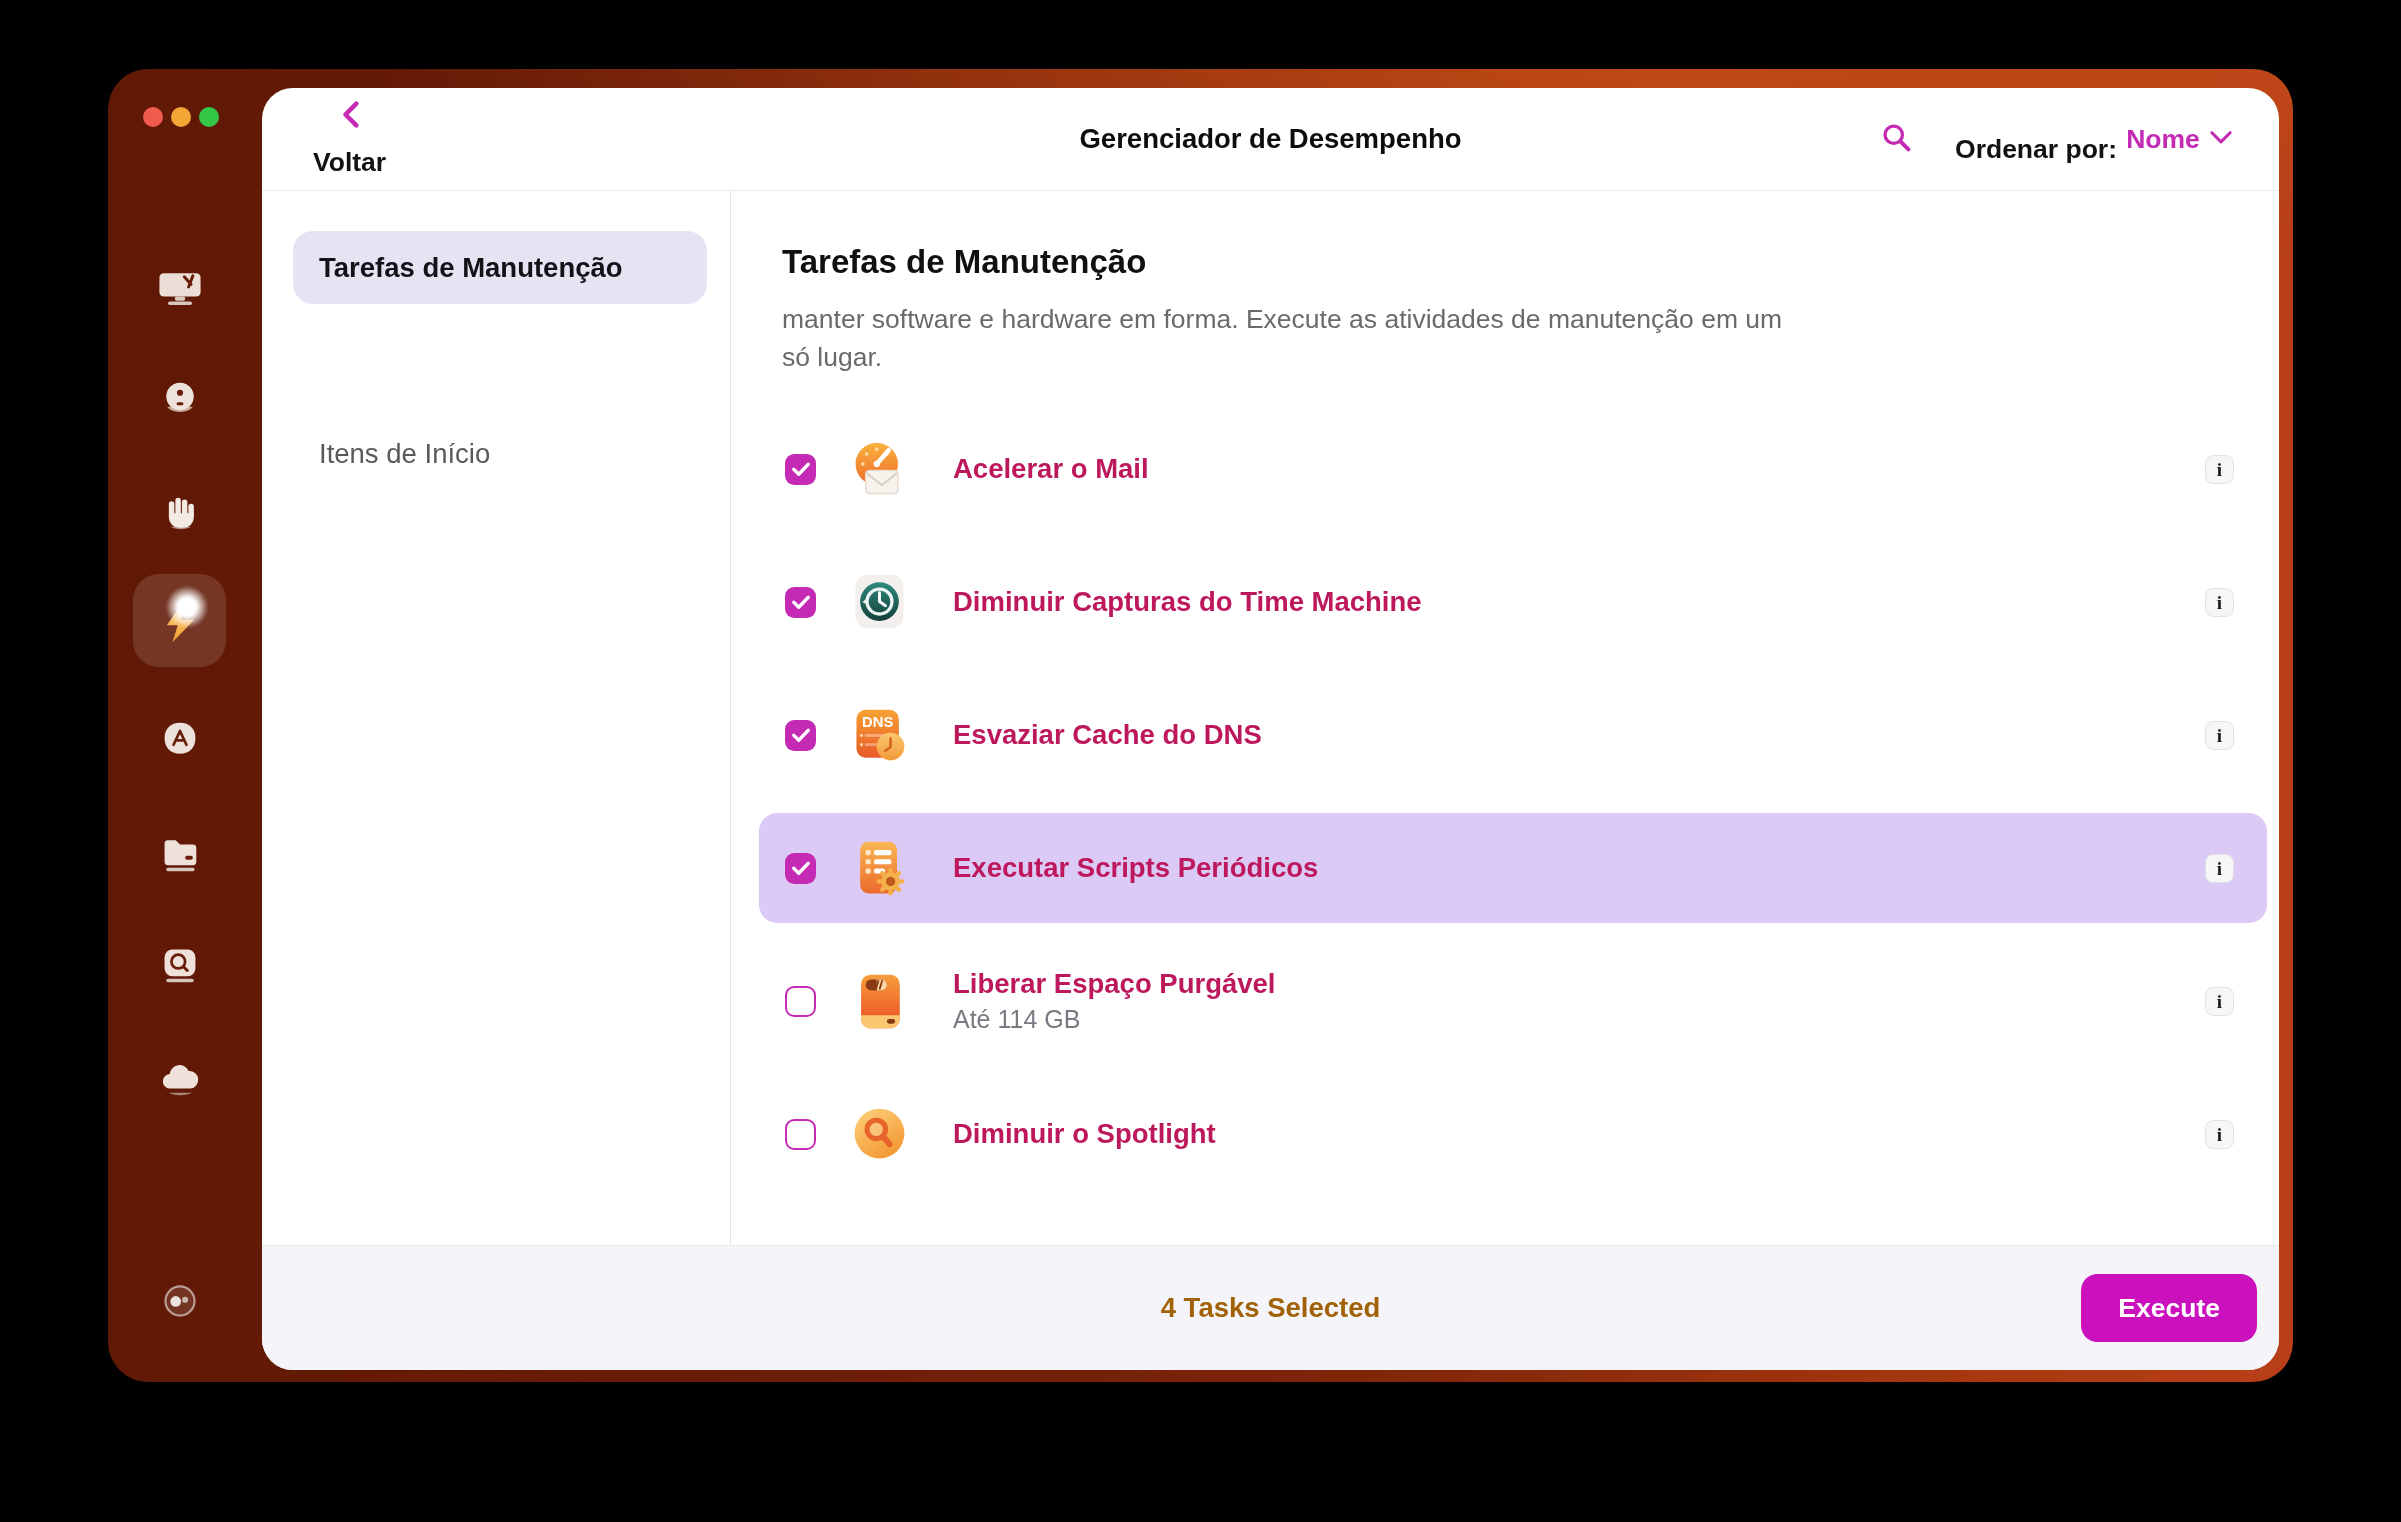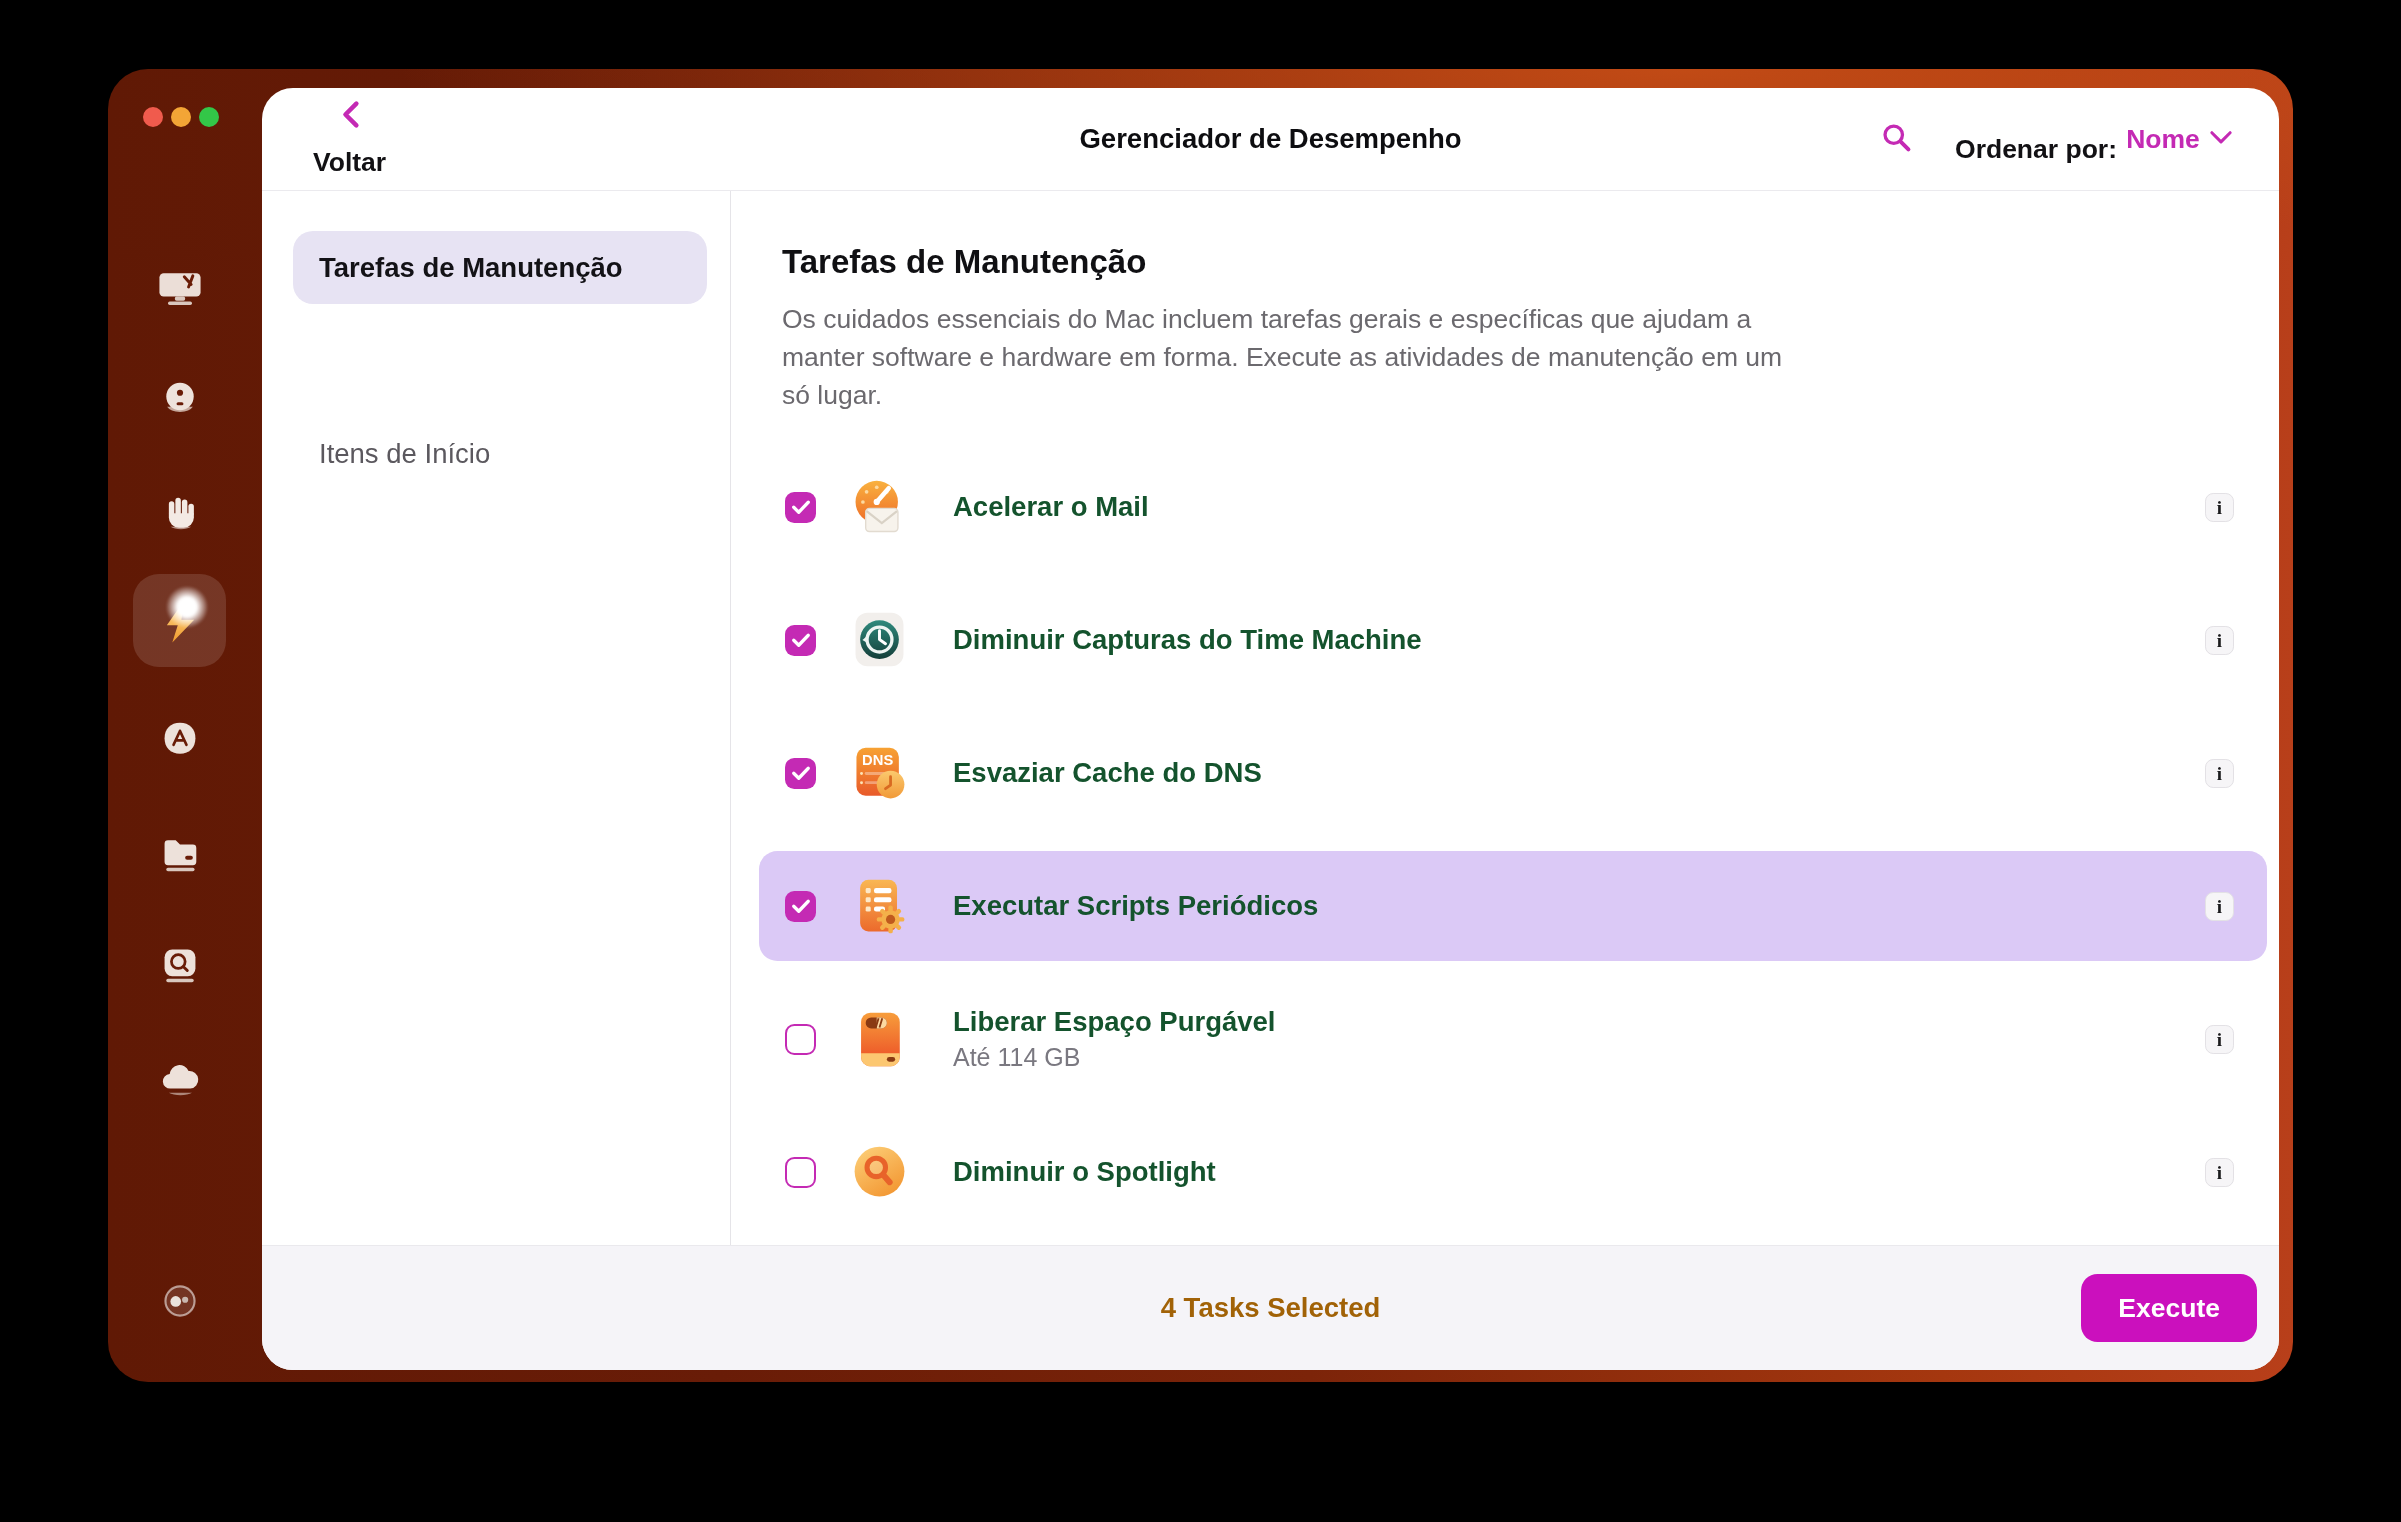--- a/index.html
+++ b/index.html
@@ -51,21 +51,21 @@
 
   .rows{margin-left:-23px;margin-top:38px;width:1508px;}
   .task-row{display:flex;align-items:center;height:110px;margin-bottom:23px;border-radius:18.3px;padding:0 33px 0 26px;box-sizing:border-box;}
   .task-row.highlighted{background:#dbc9f6;}
   .checkbox{width:31px;height:31px;border-radius:9.2px;box-sizing:border-box;border:2.7px solid #c42ab4;background:#fff;flex:0 0 31px;display:flex;align-items:center;justify-content:center;cursor:pointer;}
   .checkbox svg{display:none;}
   .checkbox.checked{background:#c42ab4;border:none;}
   .checkbox.checked svg{display:block;}
   .ticon{width:59px;height:59px;margin-left:34px;flex:0 0 59px;position:relative;}
   .tlabels{margin-left:44px;display:flex;flex-direction:column;gap:5.5px;}
-  .tlabel{font-size:27.5px;font-weight:700;color:#14532d;white-space:nowrap;}
+  .tlabel{font-size:27.5px;font-weight:700;color:#be185d;white-space:nowrap;}
   .tsub{font-size:25px;font-weight:500;color:#7a7880;}
   .info-btn{margin-left:auto;width:29px;height:29px;border-radius:8.2px;background:#f6f5f7;border:0.9px solid #e3e1e5;cursor:pointer;display:flex;align-items:center;justify-content:center;
     font-family:"Liberation Serif","DejaVu Serif",serif;font-size:19px;font-weight:700;color:#1a1a1c;line-height:1;}
 
   
   .ft{flex:0 0 124px;height:124px;background:#f5f4f8;border-top:0.9px solid #eae9ed;border-radius:0 0 31px 31px;position:relative;display:flex;align-items:center;}
   .ft-status{position:absolute;left:50%;top:50%;transform:translate(-50%,-50%);font-size:27.5px;font-weight:700;color:#a16207;white-space:nowrap;}
   .run-btn{position:absolute;right:22px;top:50%;transform:translateY(-50%);height:68px;padding:0 37px;border:none;border-radius:16.5px;background:#cb10bd;color:#fff;font-size:26.5px;font-weight:700;cursor:pointer;font-family:inherit;}
 </style>
 </head>
@@ -223,21 +223,20 @@
             <span>Tarefas de Manutenção</span>
           </div>
           <div class="nav-item" style="top:226px;">
             <span>Itens de Início</span>
           </div>
         </nav>
 
         <main class="content">
           <div class="content-heading">Tarefas de Manutenção</div>
           <div class="content-desc">
-            <div>Os cuidados essenciais do Mac incluem tarefas gerais e específicas que ajudam a</div>
             <div>manter software e hardware em forma. Execute as atividades de manutenção em um</div>
             <div>só lugar.</div>
           </div>
 
           <div class="rows">
 
             <div class="task-row">
               <div class="checkbox checked" role="checkbox" aria-checked="true">
                 <svg width="20" height="16.5" viewBox="0 0 22 18">
                     <path d="M3 9 L8.5 14.5 L19 3.5" stroke="#fff" stroke-width="3.6" fill="none" stroke-linecap="round" stroke-linejoin="round"></path>

